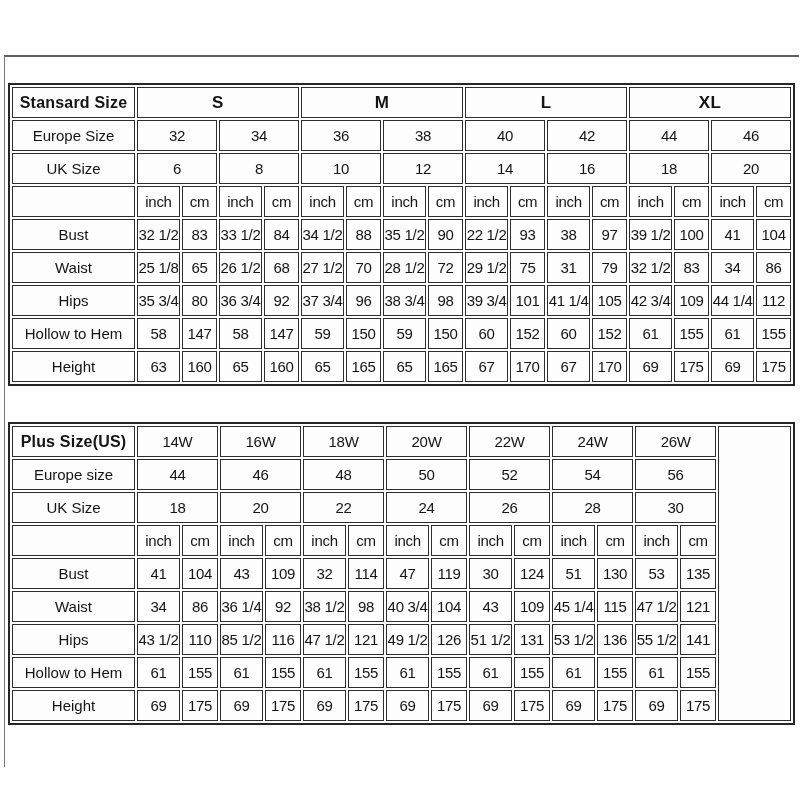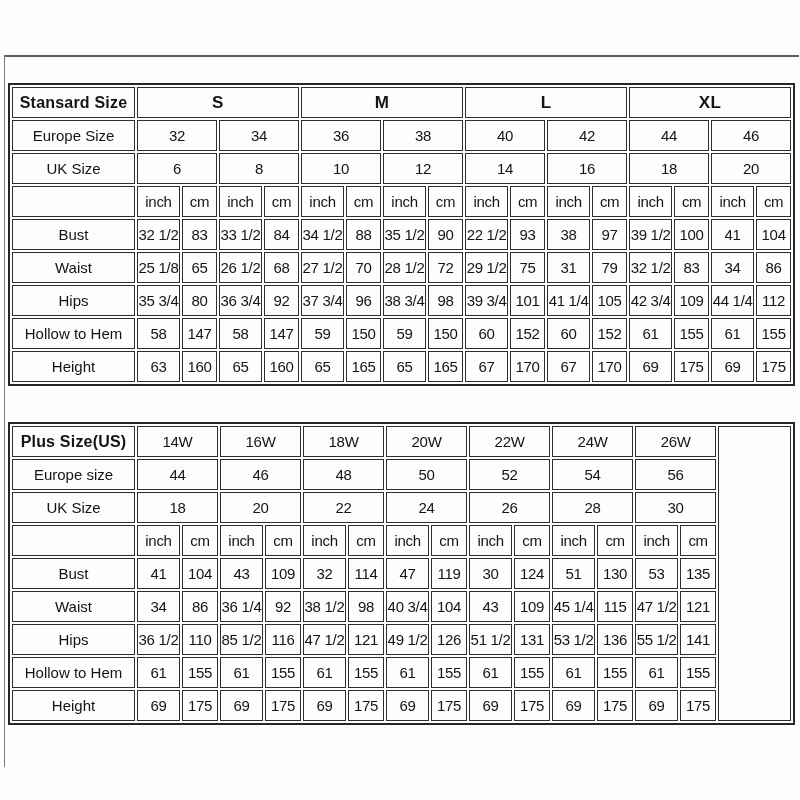--- a/index.html
+++ b/index.html
@@ -330,21 +330,21 @@
           <td class="val">104</td>
           <td class="val">43</td>
           <td class="val">109</td>
           <td class="val">45 1/4</td>
           <td class="val">115</td>
           <td class="val">47 1/2</td>
           <td class="val">121</td>
         </tr>
         <tr>
           <td>Hips</td>
-          <td class="val">36 1/2</td>
+          <td class="val">43 1/2</td>
           <td class="val">110</td>
           <td class="val">85 1/2</td>
           <td class="val">116</td>
           <td class="val">47 1/2</td>
           <td class="val">121</td>
           <td class="val">49 1/2</td>
           <td class="val">126</td>
           <td class="val">51 1/2</td>
           <td class="val">131</td>
           <td class="val">53 1/2</td>

